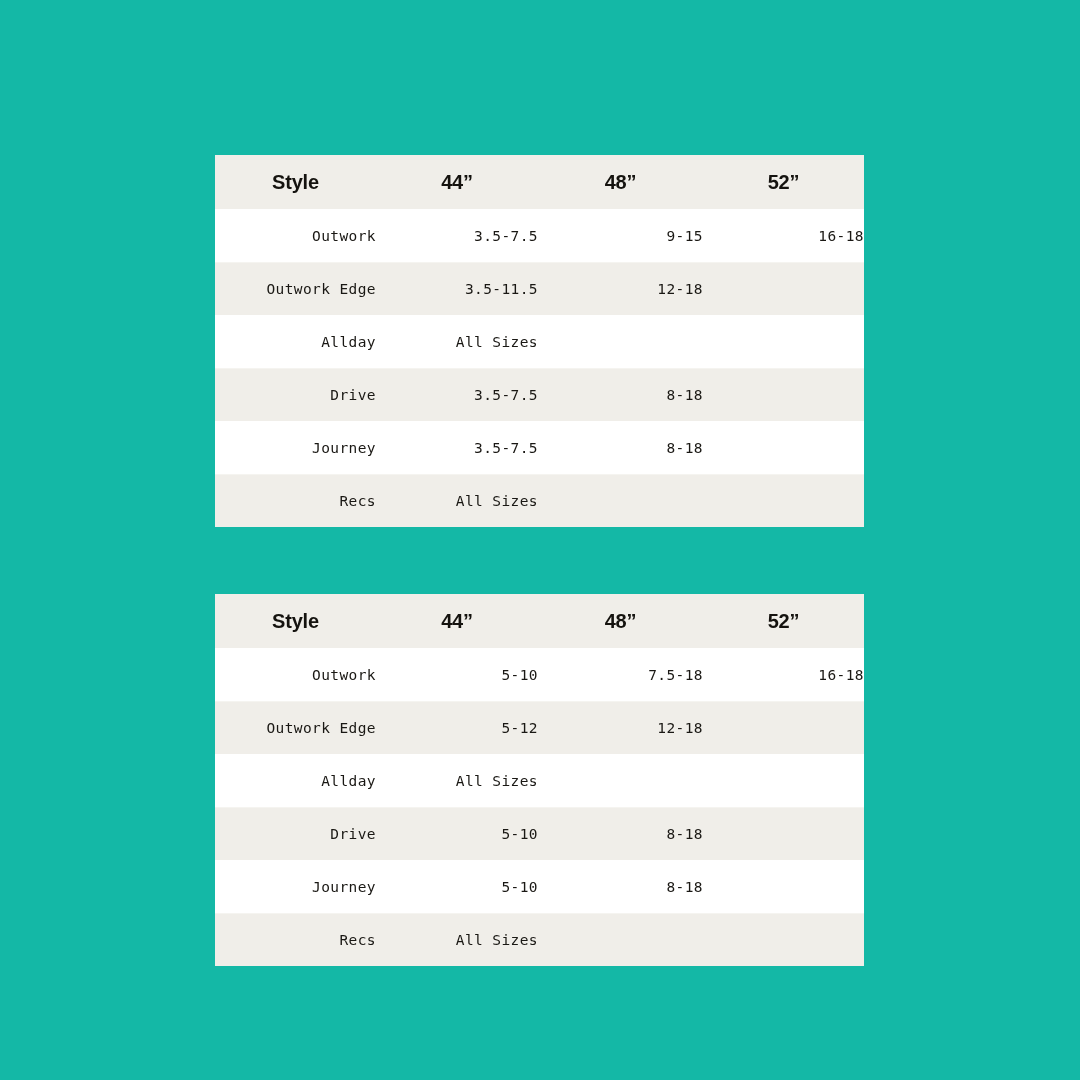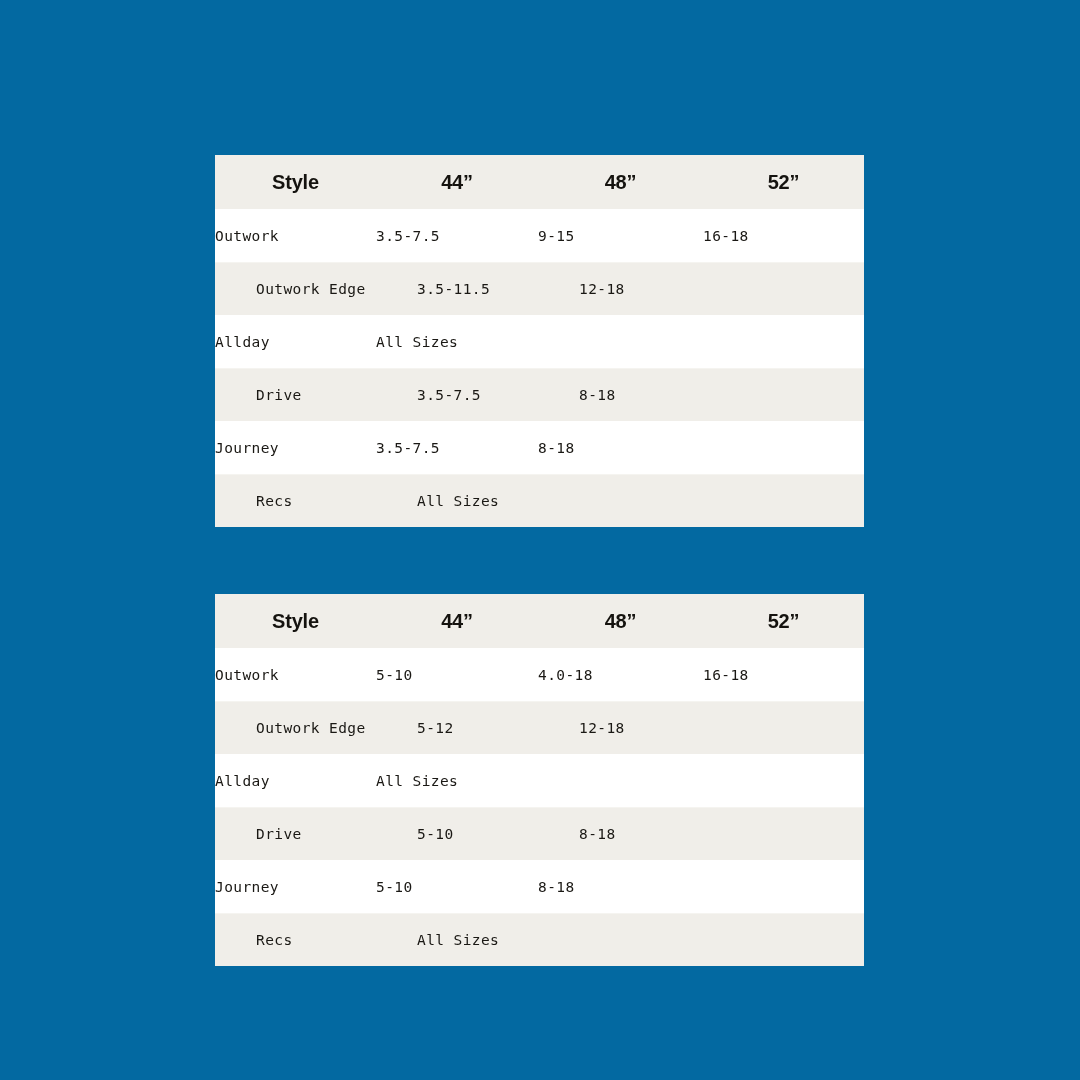--- a/index.html
+++ b/index.html
@@ -12,21 +12,21 @@
     height: 1080px;
     position: relative;
     overflow: hidden;
     font-family: "Liberation Sans", sans-serif;
     -webkit-font-smoothing: antialiased;
   }
 
   .page {
     position: absolute;
     inset: 0;
-    background: #0369a1;
+    background: #14b8a6;
   }
 
   .size-table {
     position: absolute;
     left: 215px;
     width: 649px;
     background: #f0eee9;
     border-collapse: collapse;
     table-layout: fixed;
   }
@@ -58,21 +58,21 @@
     padding: 0;
     border: 0;
   }
 
   tbody td {
     height: 53px;
     color: #1a1814;
     font-family: "DejaVu Sans Mono", "Liberation Mono", monospace;
     font-size: 14.5px;
     letter-spacing: 0.4px;
-    text-align: left;
+    text-align: right;
     vertical-align: middle;
     padding: 0;
     border: 0;
     white-space: nowrap;
   }
 
   tbody tr.row-odd  td { background: #ffffff; }
   tbody tr.row-even td { background: #f0eee9; padding-left: 41px; }
 
   tbody tr.row-even td { box-shadow: inset 0 1px 0 #f5f4f0; }
@@ -152,21 +152,21 @@
           <th>Style</th>
           <th>44”</th>
           <th>48”</th>
           <th>52”</th>
         </tr>
       </thead>
       <tbody>
         <tr class="row-odd">
           <td>Outwork</td>
           <td>5-10</td>
-          <td>4.0-18</td>
+          <td>7.5-18</td>
           <td>16-18</td>
         </tr>
         <tr class="row-even">
           <td>Outwork Edge</td>
           <td>5-12</td>
           <td>12-18</td>
           <td></td>
         </tr>
         <tr class="row-odd">
           <td>Allday</td>

